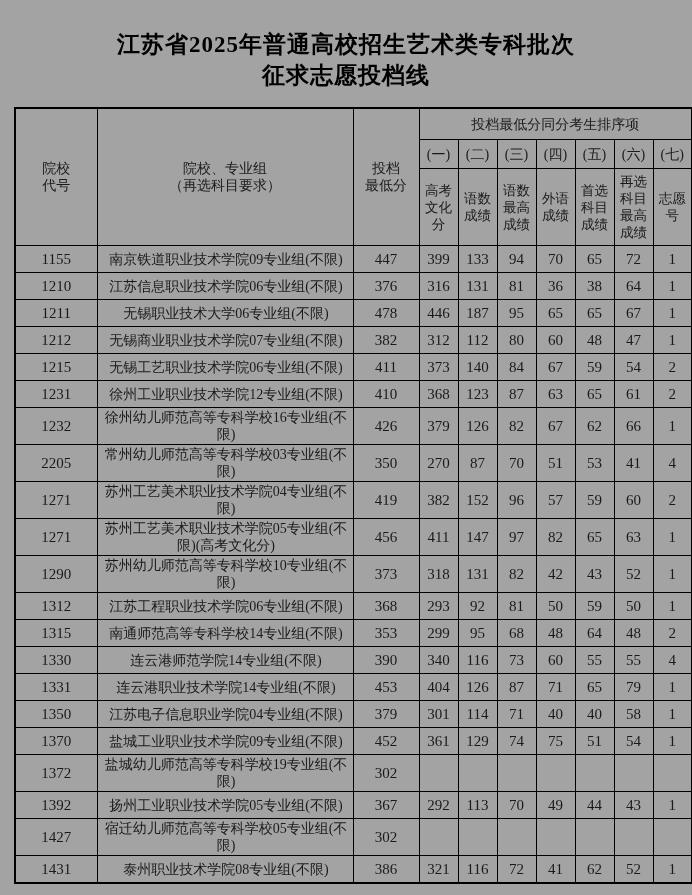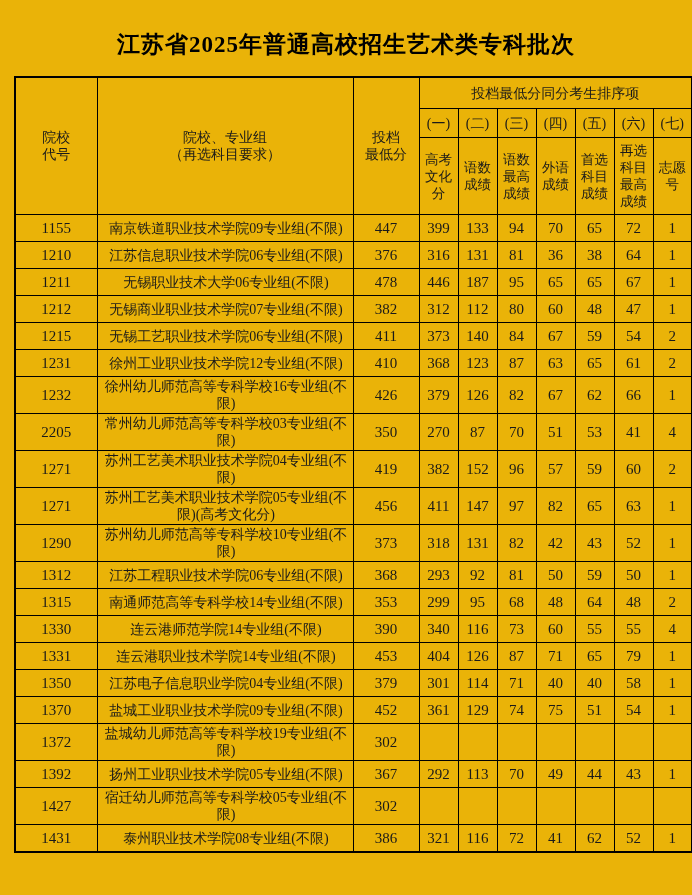--- a/index.html
+++ b/index.html
@@ -4,21 +4,21 @@
 <style>
   html, body {
     margin: 0;
     padding: 0;
     background: #ffffff;
     width: 692px;
   }
   .page {
     width: 692px;
     height: 895px;
-    background: #eab308;
+    background: #a3a3a3;
     color: #111111;
     font-family: "Liberation Serif", "DejaVu Serif", serif;
     overflow: hidden;
   }
   .doc-title {
     margin-top: 29px;
     text-align: center;
     font-weight: 700;
     font-size: 23px;
     line-height: 31px;
@@ -61,20 +61,21 @@
     padding-left: 4px;
     padding-right: 2px;
   }
 </style>
 </head>
 <body>
 
 <div class="page">
   <div class="doc-title">
     <div>江苏省2025年普通高校招生艺术类专科批次</div>
+    <div>征求志愿投档线</div>
   </div>
 
   <table class="score-table">
     <colgroup>
       <col style="width:82px">
       <col style="width:256px">
       <col style="width:66px">
       <col style="width:39px">
         <col style="width:39px">
         <col style="width:39px">

